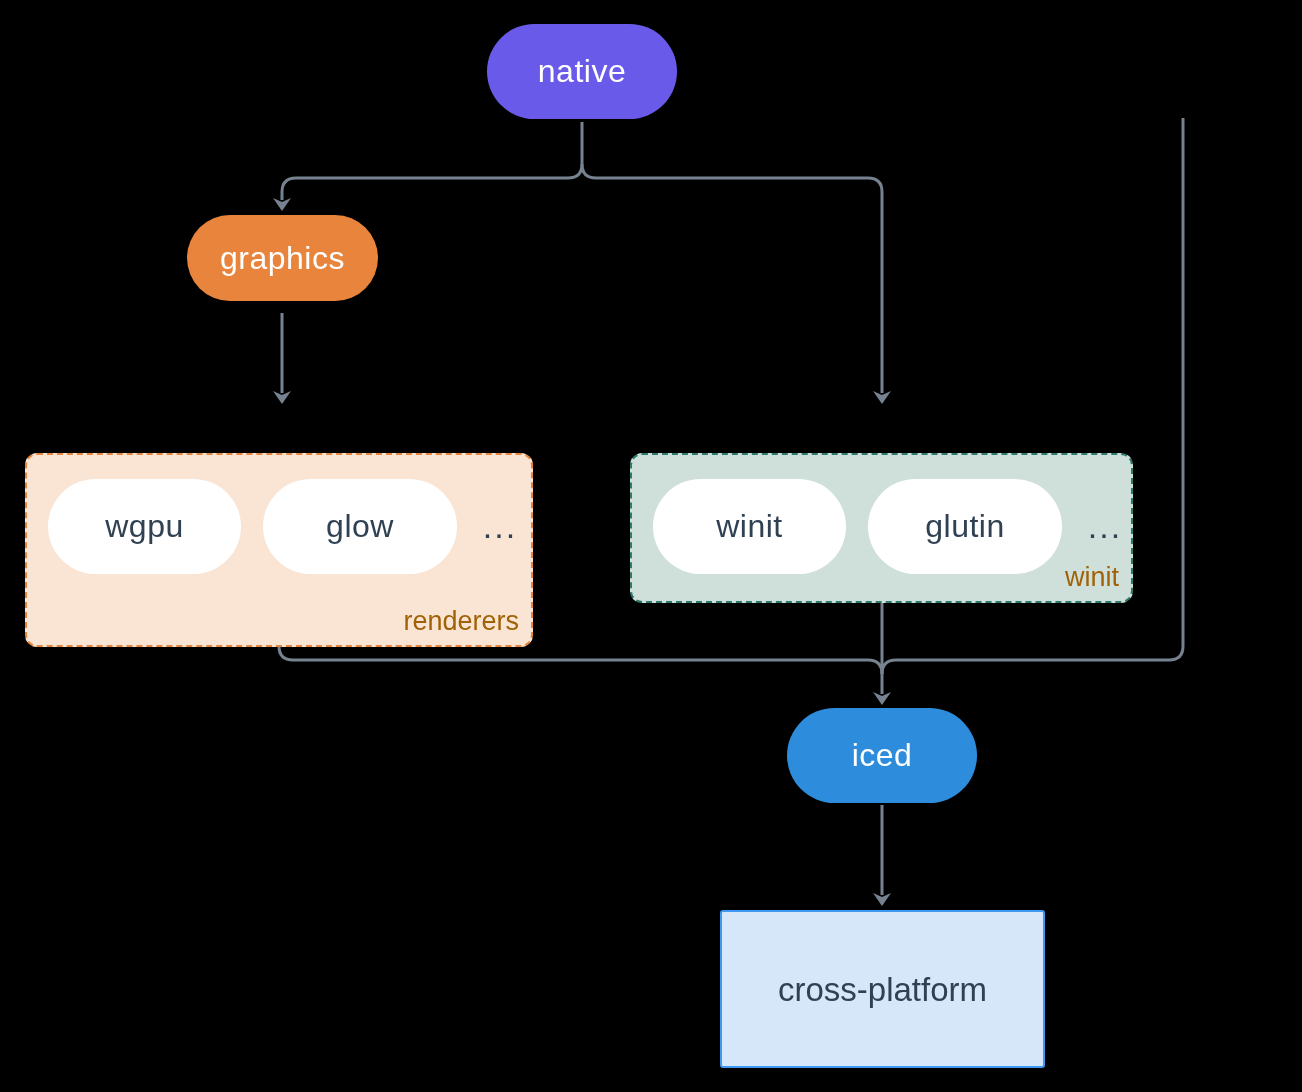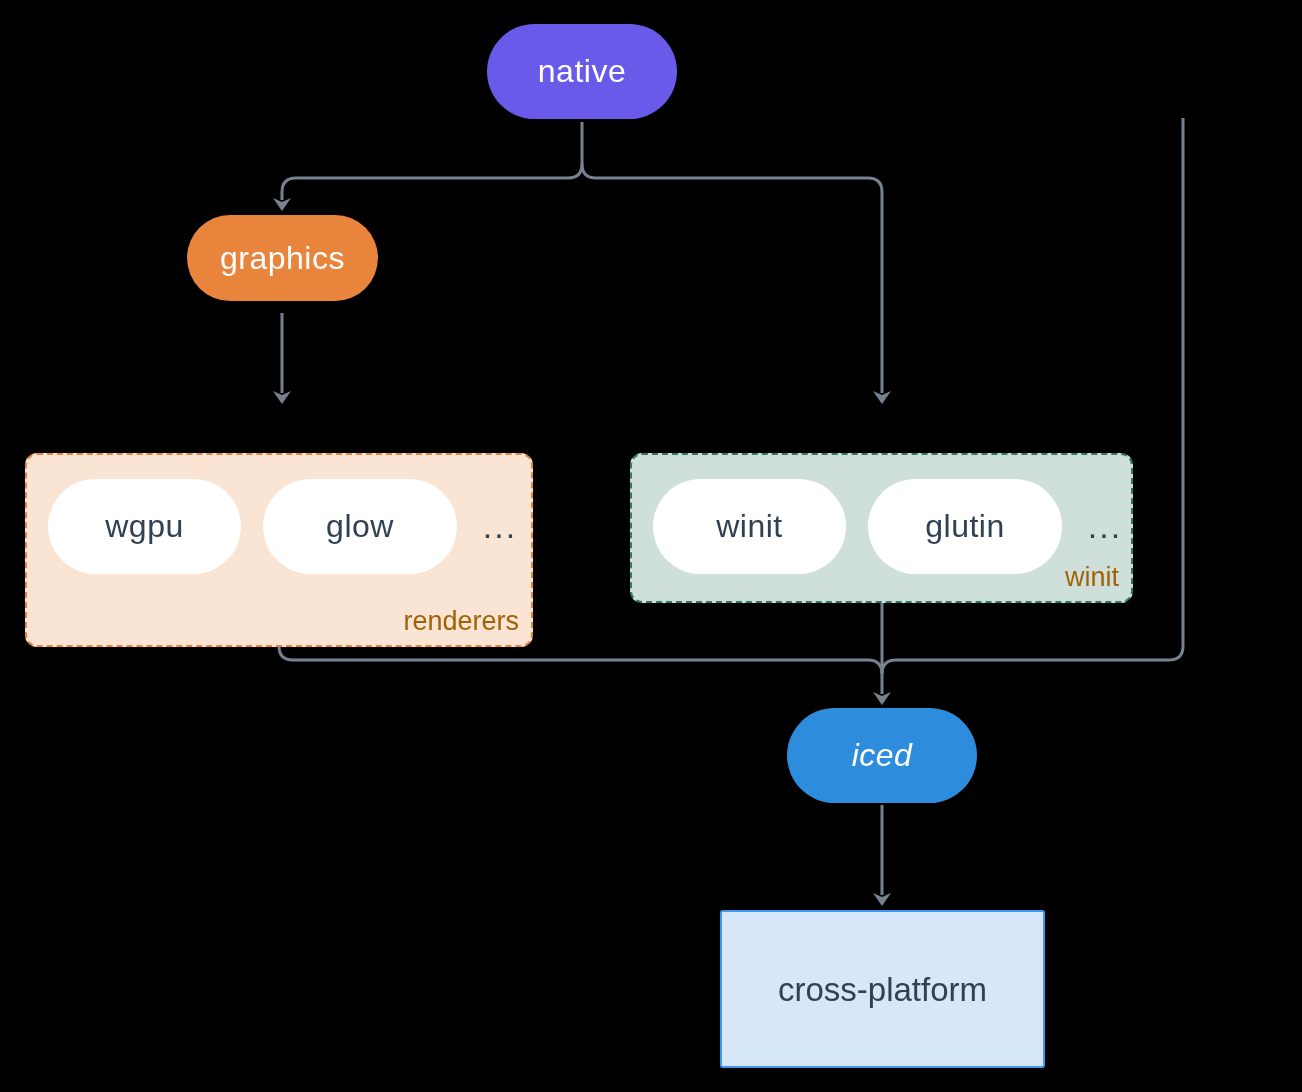--- a/index.html
+++ b/index.html
@@ -16,21 +16,21 @@
   .pill {
     position: absolute;
     display: flex; align-items: center; justify-content: center;
     border-radius: 999px;
     color: #ffffff;
     font-size: 32px;
     letter-spacing: 0.5px;
   }
   .pill.purple { background: #6A5AE9; }
   .pill.orange { background: #E8843C; }
-  .pill.blue   { background: #2D8CDB; font-style: italic; }
+  .pill.blue   { background: #2D8CDB; }
   .pill.white  { background: #ffffff; color: #2F4152; }
 
   .node-native   { left: 487px; top: 24px;  width: 190px; height: 95px; }
   .node-web      { left: 1088px; top: 23px; width: 190px; height: 95px; }
   .node-graphics { left: 187px; top: 215px; width: 191px; height: 86px; }
   .node-iced     { left: 787px; top: 708px; width: 190px; height: 95px; }
 
   .group {
     position: absolute;
     border-radius: 12px;

